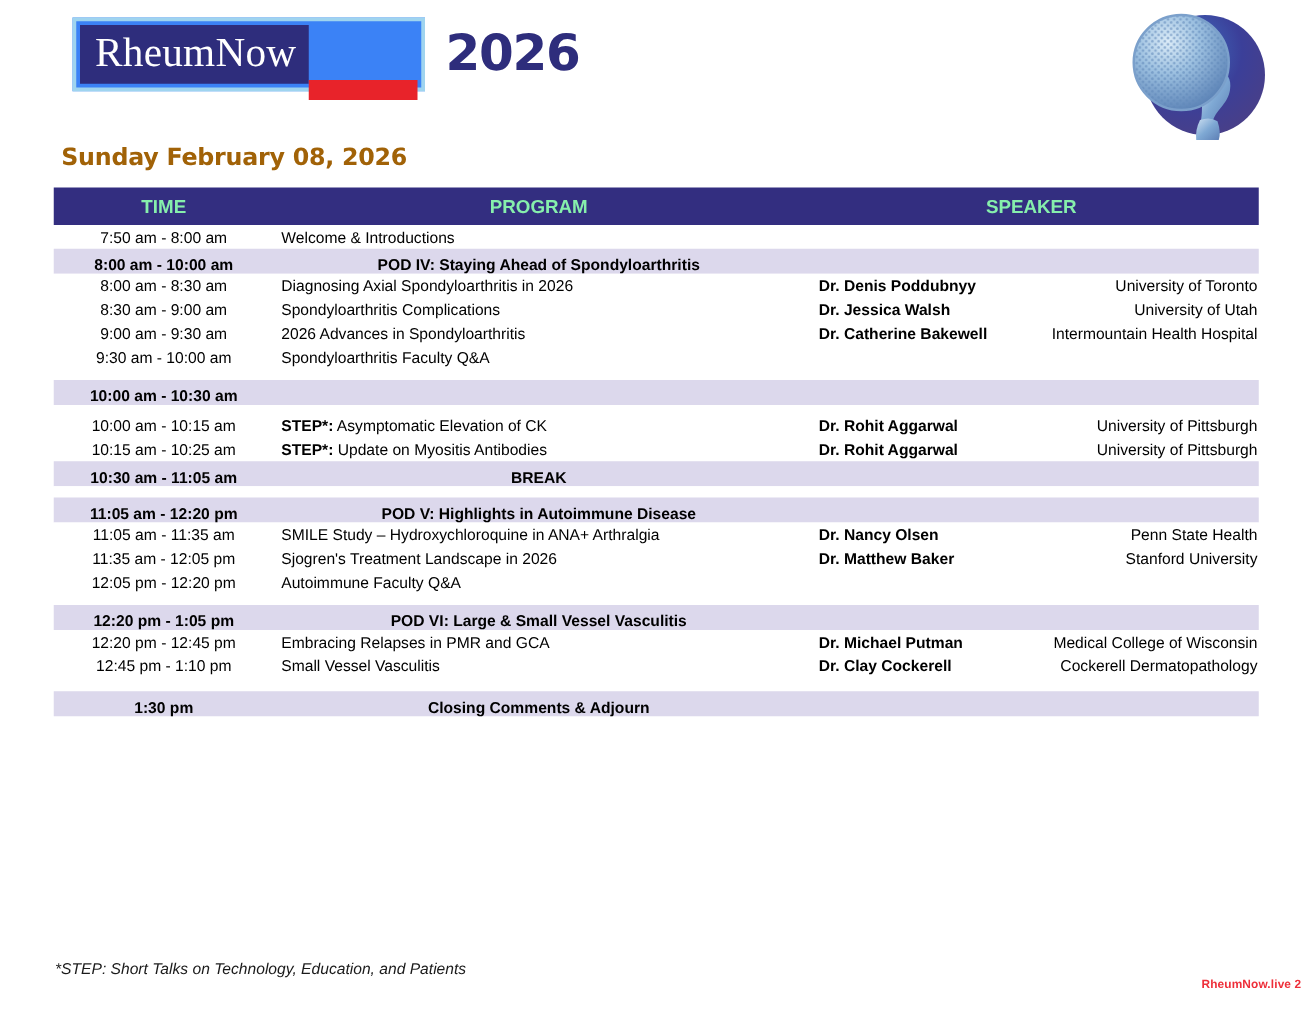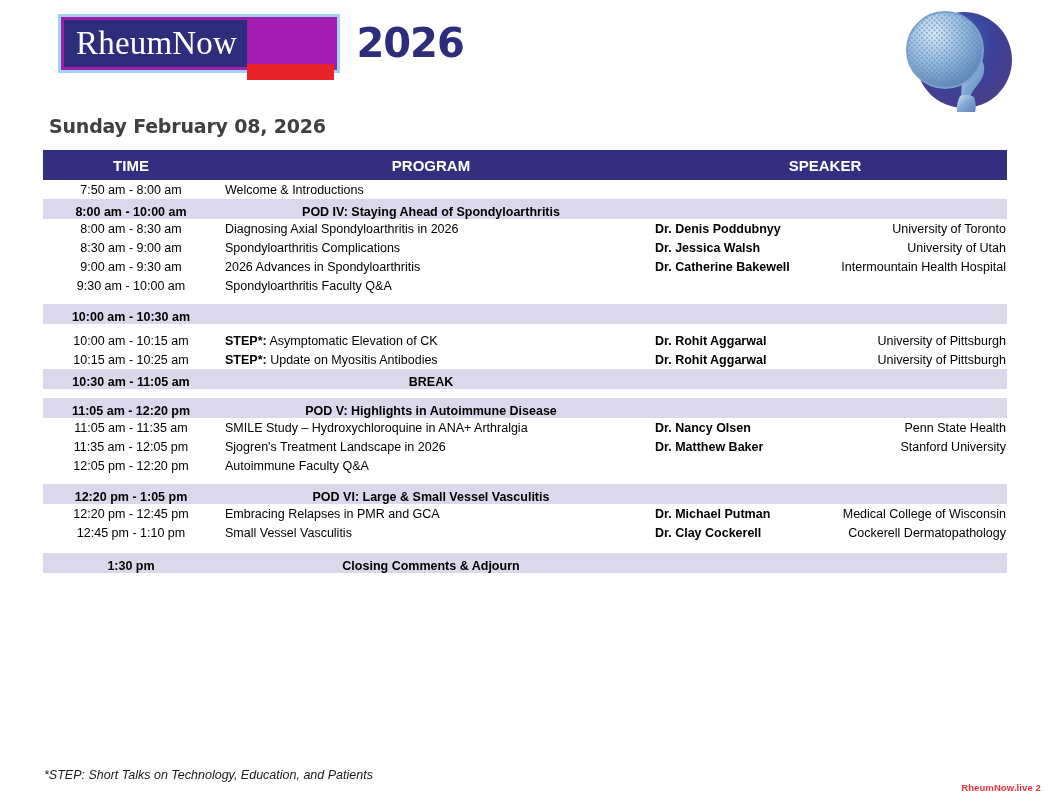--- a/index.html
+++ b/index.html
@@ -19,21 +19,21 @@
   
   .logo-block {
     position: absolute;
     left: 58px;
     top: 14px;
     display: flex;
     align-items: center;
   }
   .logo-frame {
     border: 3px solid #9fd4ef;
-    background: #a21caf;
+    background: #3b82f6;
     padding: 3px;
     display: flex;
     align-items: flex-end;
   }
   .logo-inner {
     display: flex;
     align-items: stretch;
     height: 47px;
   }
   .logo-navy {
@@ -78,21 +78,21 @@
   }
 
   
   .date-title {
     position: absolute;
     left: 49px;
     top: 115px;
     font-family: "DejaVu Sans", sans-serif;
     font-size: 19px;
     font-weight: bold;
-    color: #404040;
+    color: #a16207;
     letter-spacing: -0.2px;
   }
 
   
   .agenda {
     position: absolute;
     left: 43px;
     top: 150px;
     width: 964px;
   }
@@ -126,21 +126,21 @@
     text-align: right;
     box-sizing: border-box;
     padding-right: 1px;
     white-space: nowrap;
   }
 
   
   .row.head {
     background: #332e80;
     height: 30px;
-    color: #ffffff;
+    color: #86efac;
     font-size: 15px;
     font-weight: bold;
   }
   .row.head .col-time { text-align: center; }
   .row.head .col-program-head {
     flex: 0 0 424px;
     width: 424px;
     text-align: center;
   }
   .row.head .col-speaker-head {

